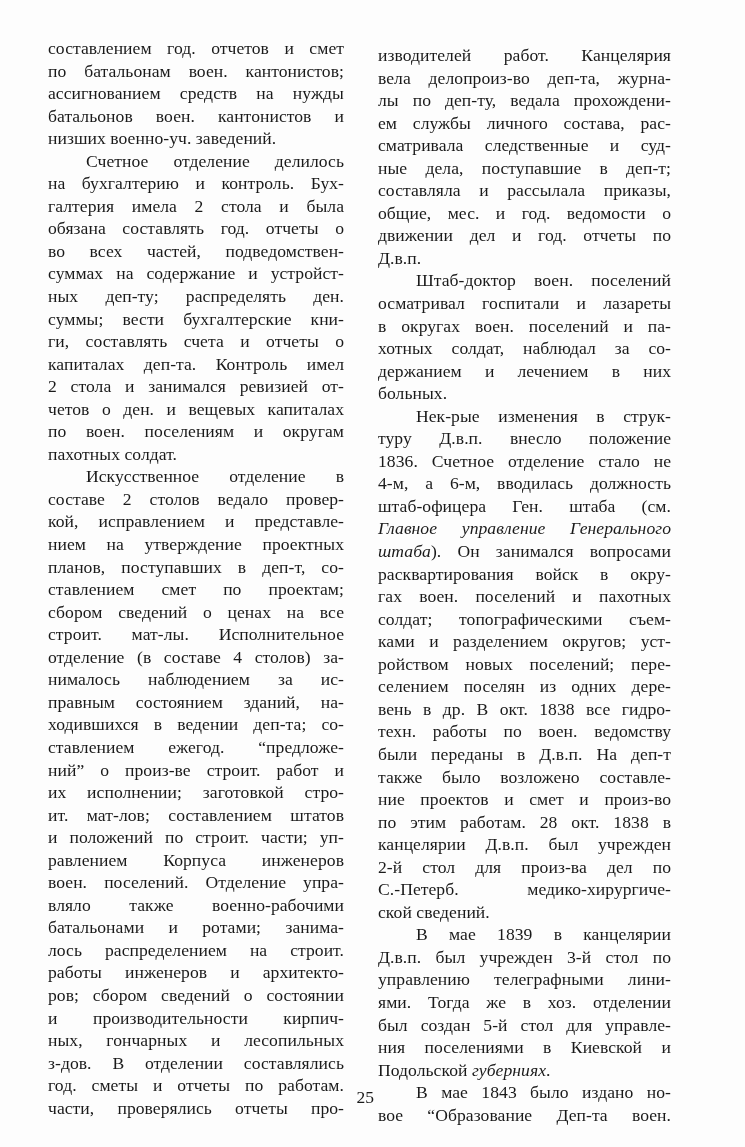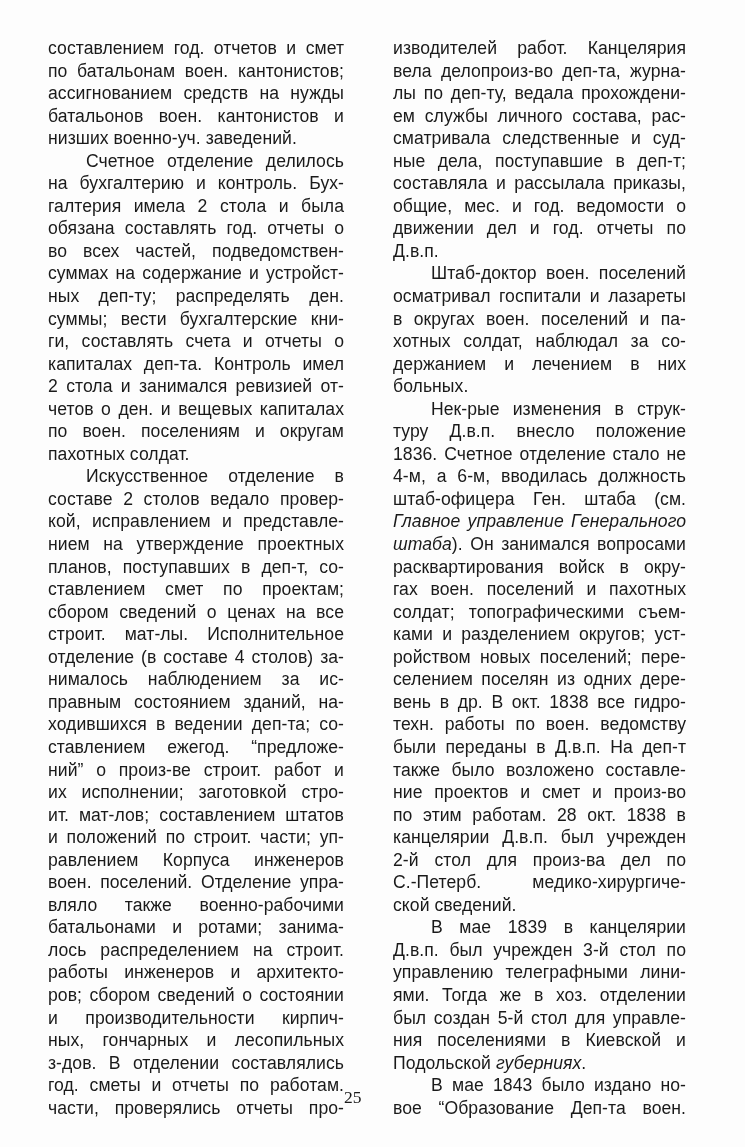--- a/index.html
+++ b/index.html
@@ -1,31 +1,31 @@
 <!DOCTYPE html>
 <html><head>
 <meta charset="utf-8">
 <style>
   html, body { margin: 0; padding: 0; background: #ffffff; }
   body { width: 745px; height: 1147px; position: relative; overflow: hidden; }
   .page { position: absolute; left: 0; top: 0; width: 745px; height: 1147px; background: #fdfdfd; }
   .col {
     position: absolute; top: 37px;
-    font-family: Liberation Sans, sans-serif;
+    font-family: Liberation Serif, serif;
     font-size: 17.6px; line-height: 22.55px; color: #1a1a1a;
     letter-spacing: 0.05px;
   }
   .col.left { left: 48px; width: 296px; }
-  .col.right { left: 393px; width: 293px; }
+  .col.right { left: 378px; width: 293px; margin-top: 7px; }
   .line { display: block; white-space: nowrap; text-align: justify; text-align-last: justify; height: 22.55px; overflow: visible; }
   .line.last { text-align-last: left; }
   .line.indent { padding-left: 38px; }
   .it { font-style: italic; }
   .page-number {
-    position: absolute; left: 344px; top: 1087px; width: 30px; text-align: left;
+    position: absolute; left: 344px; top: 1087px; width: 30px; text-align: right;
     font-family: "Liberation Serif", "DejaVu Serif", serif; font-size: 17.5px; color: #1a1a1a;
   }
 </style>
 </head>
 <body>
 
 <div class="page">
   <div class="col left">
       <span class="line">составлением год. отчетов и смет</span>
       <span class="line">по батальонам воен. кантонистов;</span>

